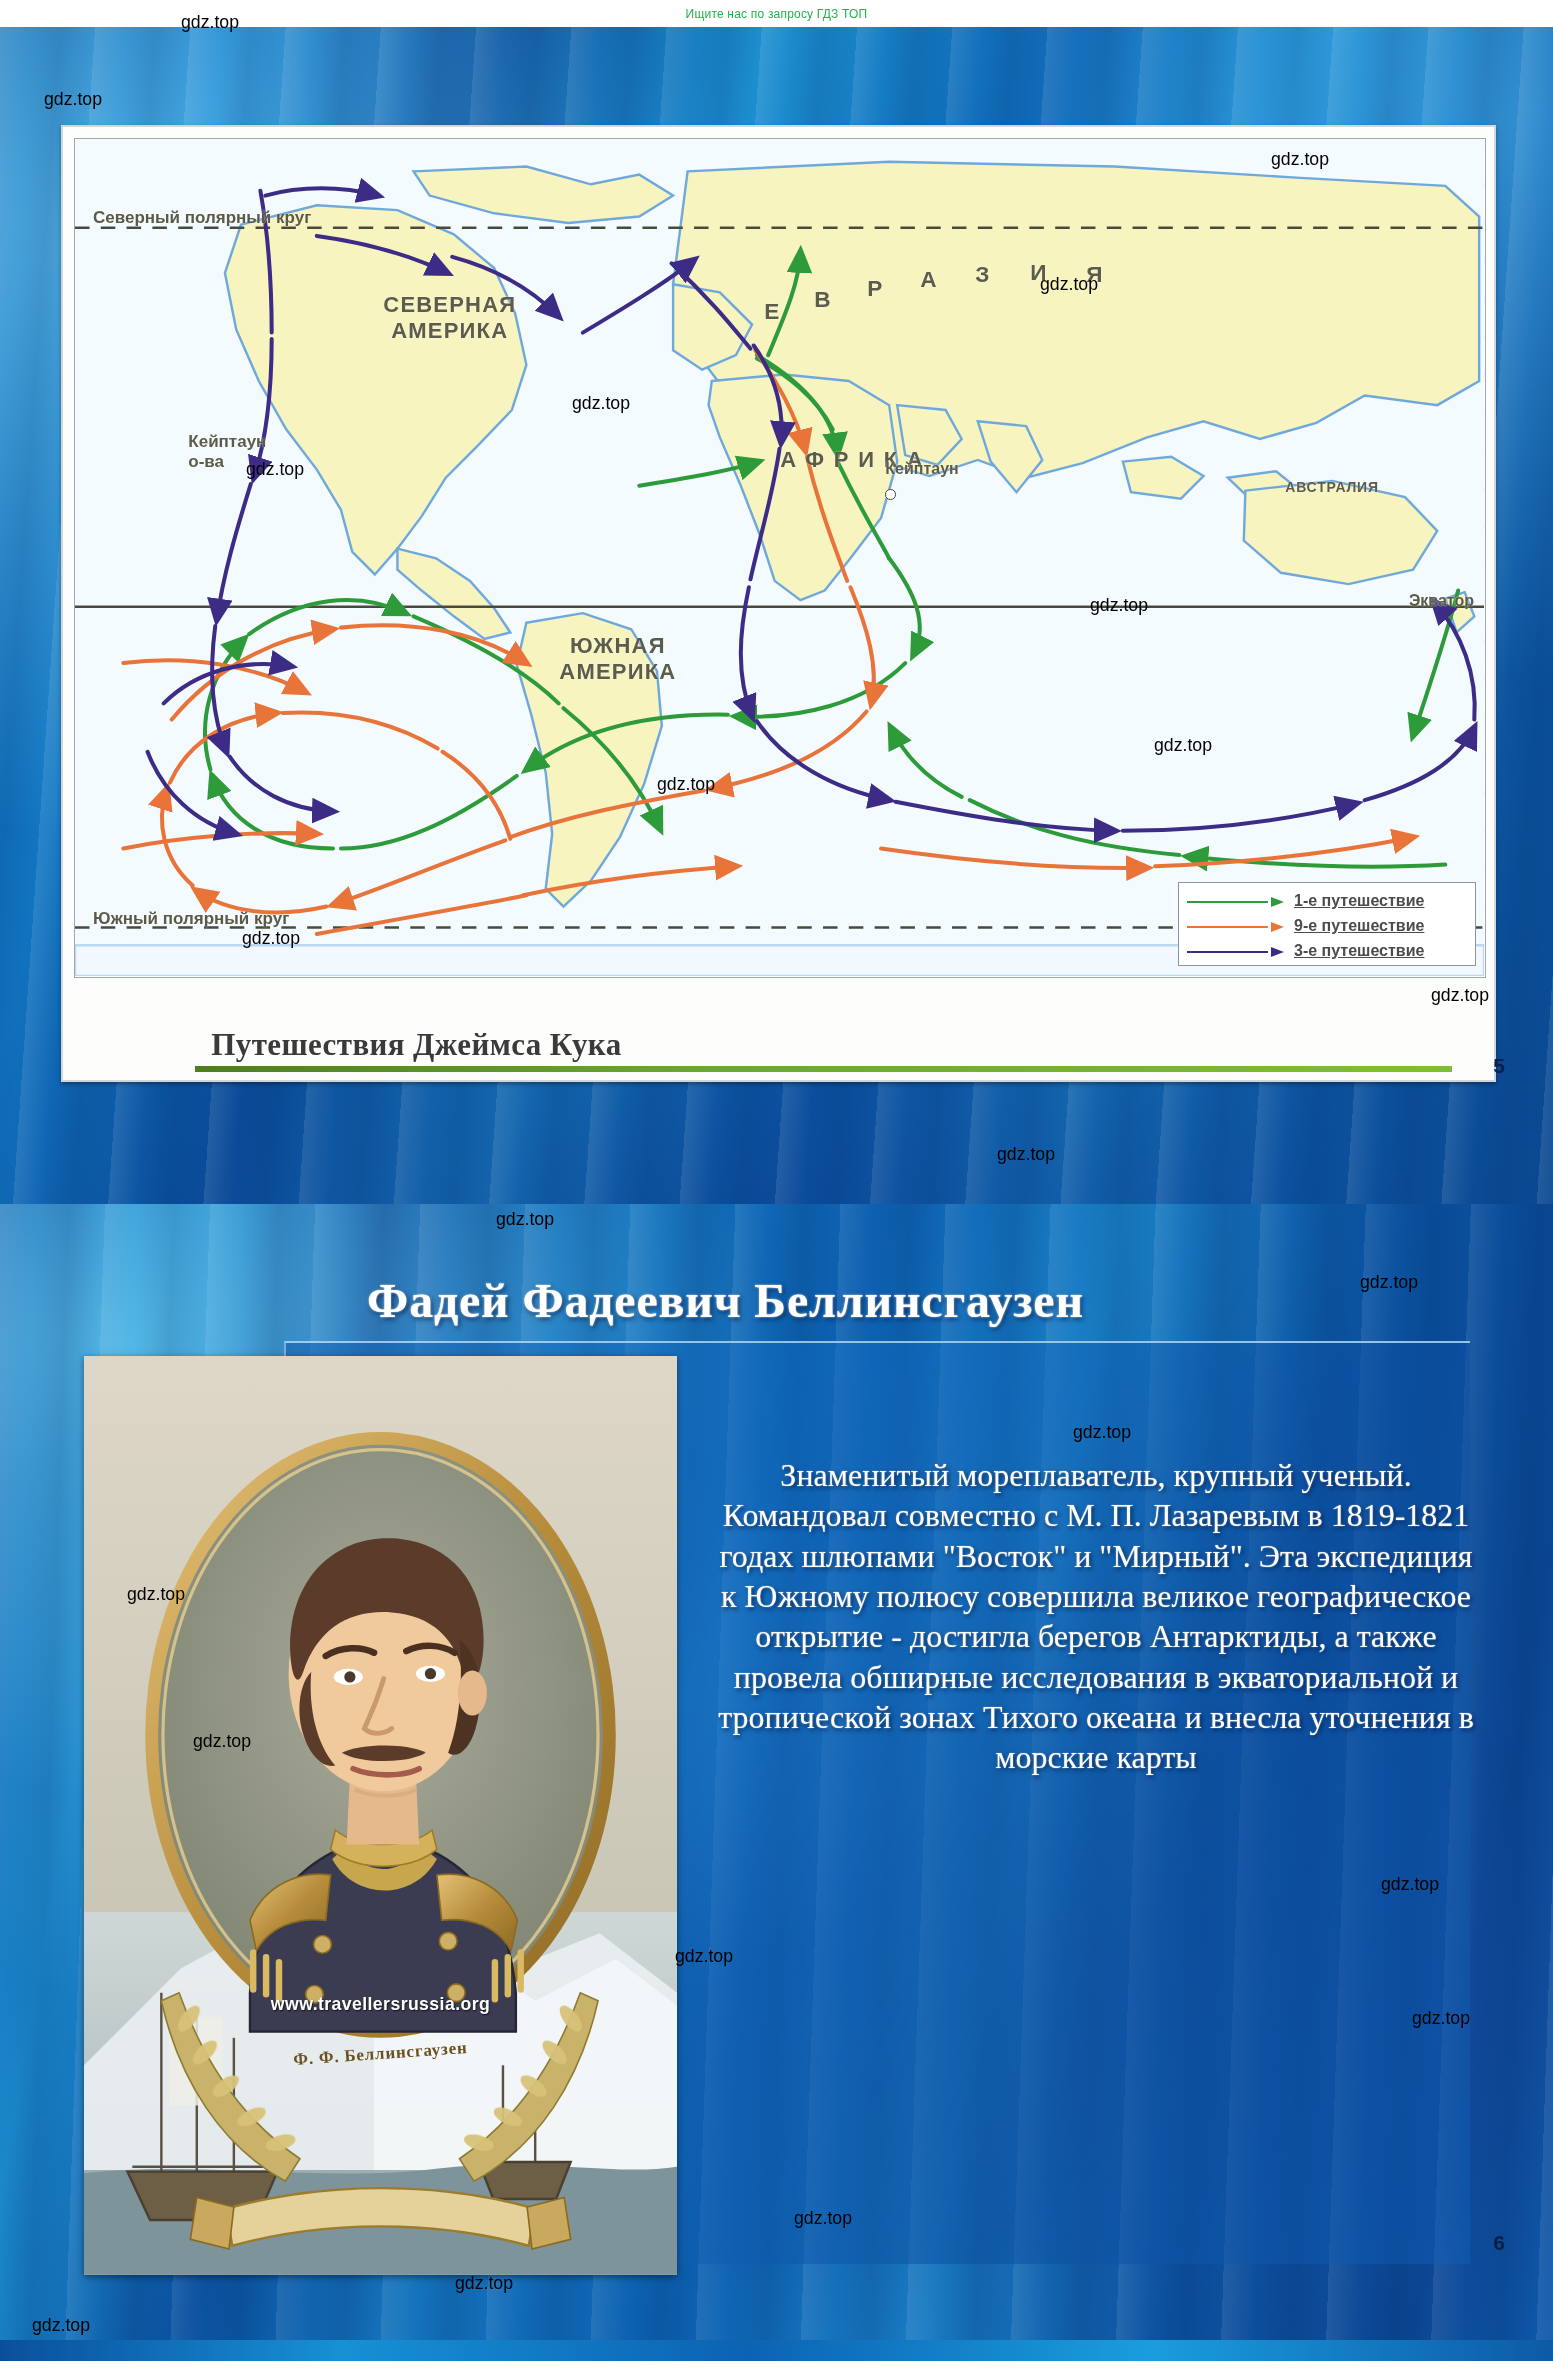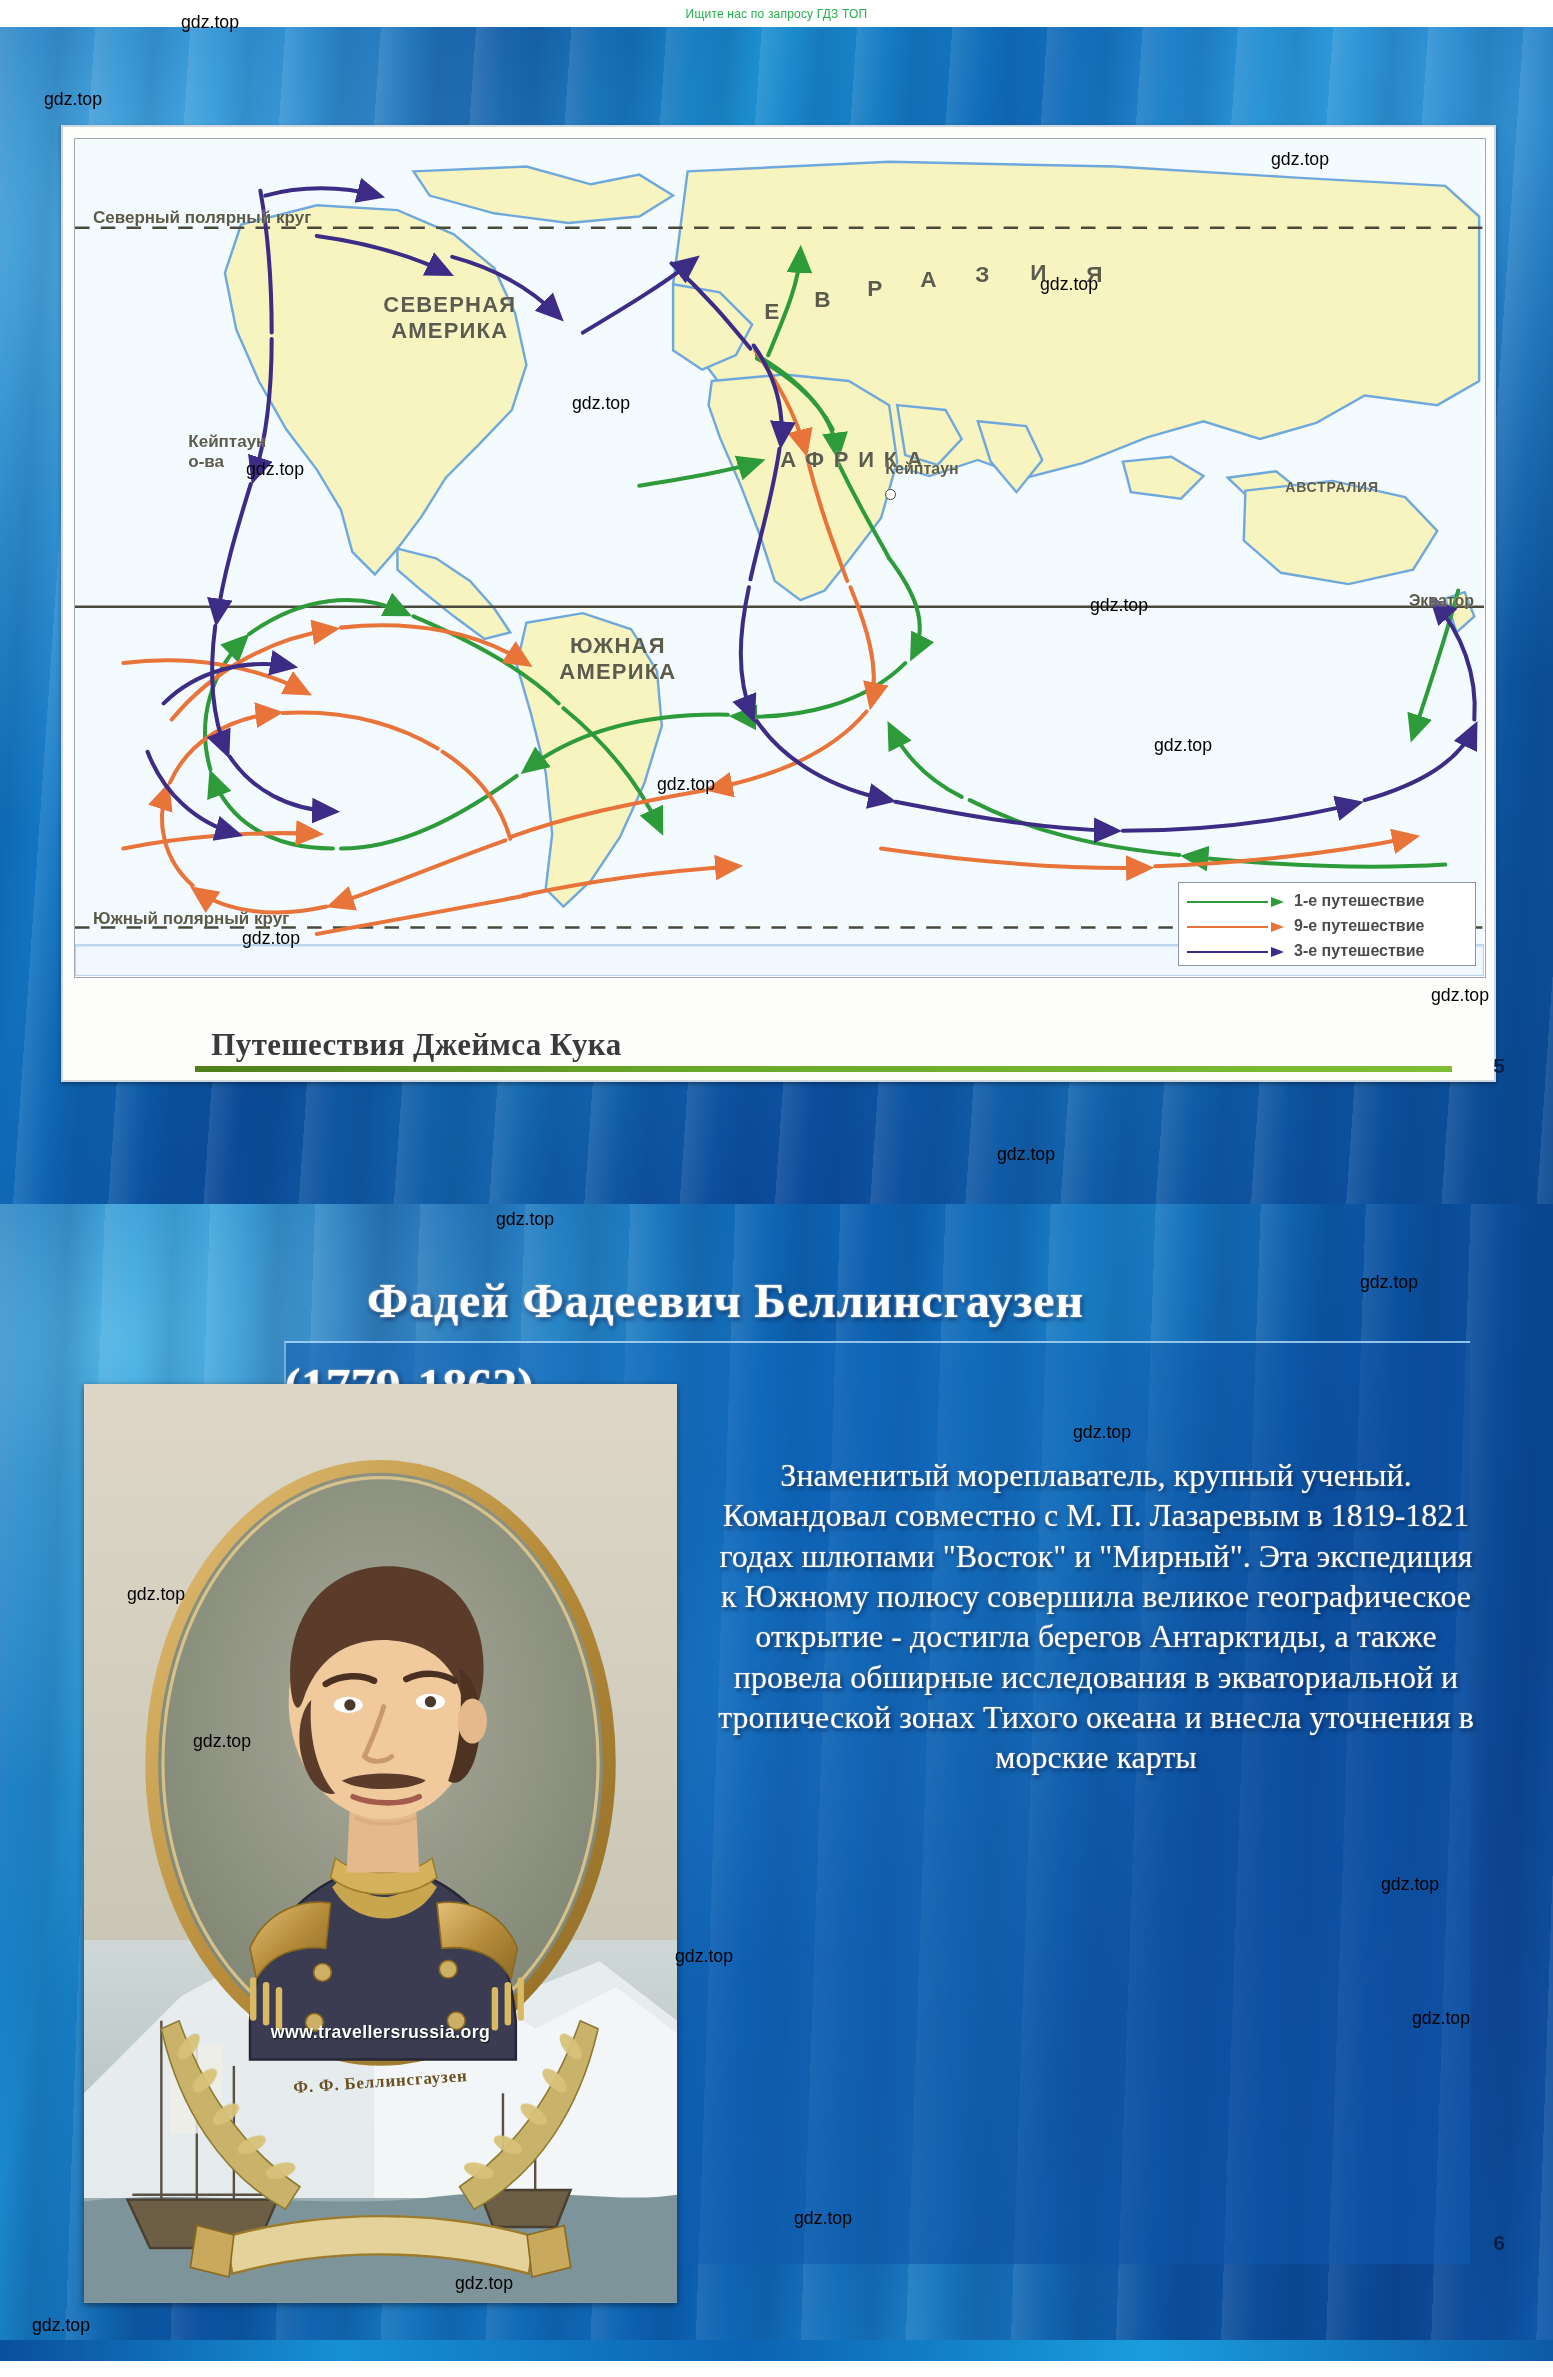--- a/index.html
+++ b/index.html
@@ -149,21 +149,21 @@
   }
   .legend-row { display:flex; align-items:center; height:25px; }
   .legend-line { position:relative; width:97px; height:9.7px; margin-right:9.7px;}
   .legend-line i {
     position:absolute; left:0; top:4px; width:81px; height:2.4px; display:block;
   }
   .legend-line b {
     position:absolute; right:0; top:0; width:0; height:0;
     border-top:5.6px solid transparent; border-bottom:5.6px solid transparent;
   }
-  .legend-label { font-size:16px; font-weight:bold; color:#4b4b4b; }
+  .legend-label { font-size:16px; font-weight:bold; color:#4b4b4b;text-decoration:underline; }
 
   .map-title-wrap {
     position:absolute; left:11.3px; bottom:8px; width:1412px;
   }
   .map-title {
     font-family: "Liberation Serif", serif;
     font-size: 31px; font-weight: bold; color:#3a3a3a;
     margin-left: 137px; letter-spacing:0.4px;
   }
   .map-title-rule {
@@ -209,21 +209,21 @@
     font-size: 32px;
     line-height: 1.26;
     color: #ffffff;
     text-shadow: 0 0 1.6px rgba(255,255,255,.55), 1.6px 1.6px 4px rgba(0,25,70,.9);
     z-index: 12;
   }
 
   
   .portrait {
     position:absolute;
-    left:84px; top:1384px;
+    left:84px; top:1356px;
     width:593px; height:919px;
     background:#cfc8bb;
     box-shadow: 0 1.6px 6.4px rgba(0,0,0,.45);
     overflow:hidden;
     z-index: 14;
   }
   .portrait-svg { position:absolute; left:0; top:0; }
   .portrait-watermark {
     position:absolute; left:0; bottom:260px; width:100%;
     text-align:center;

